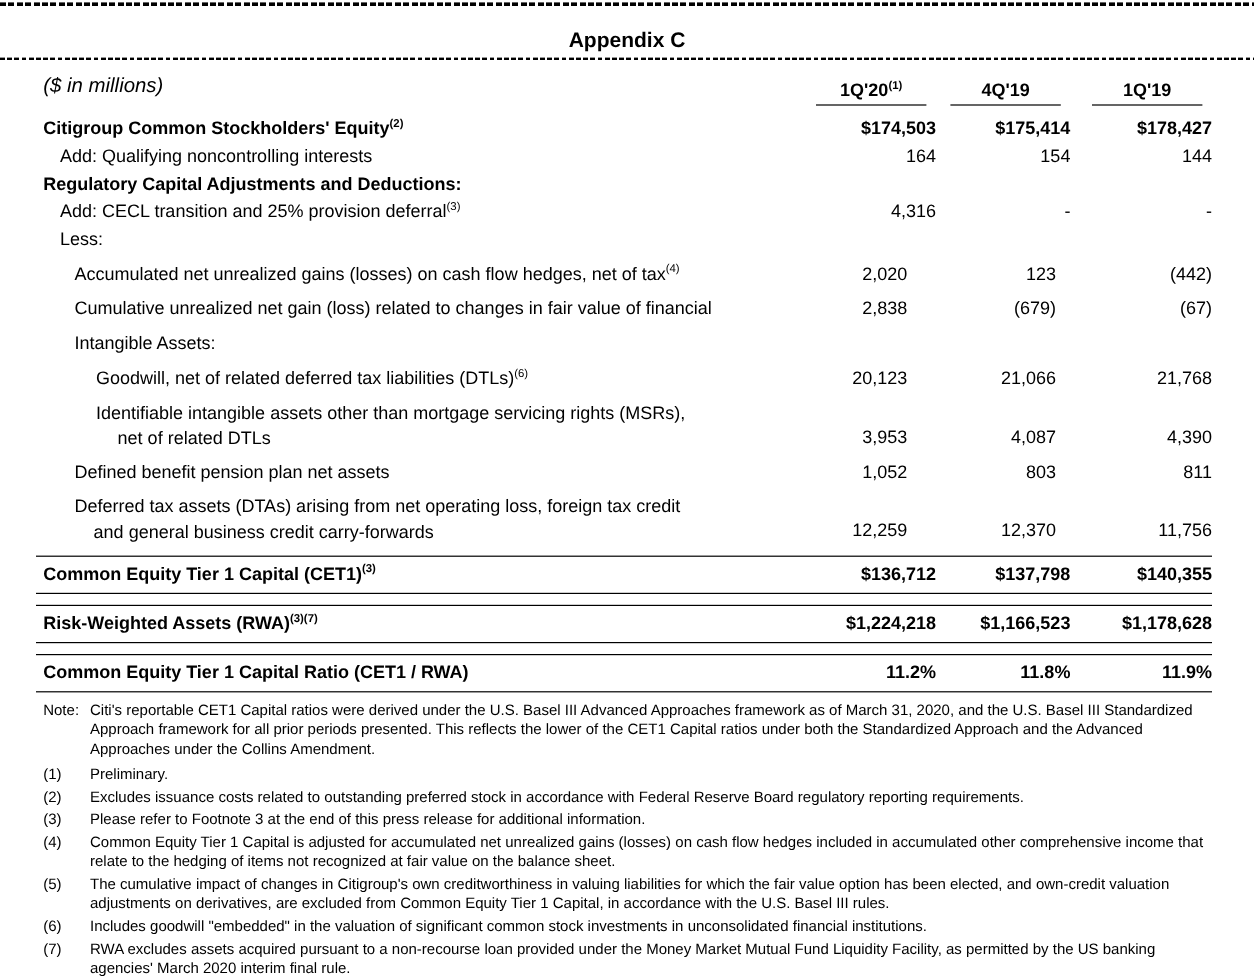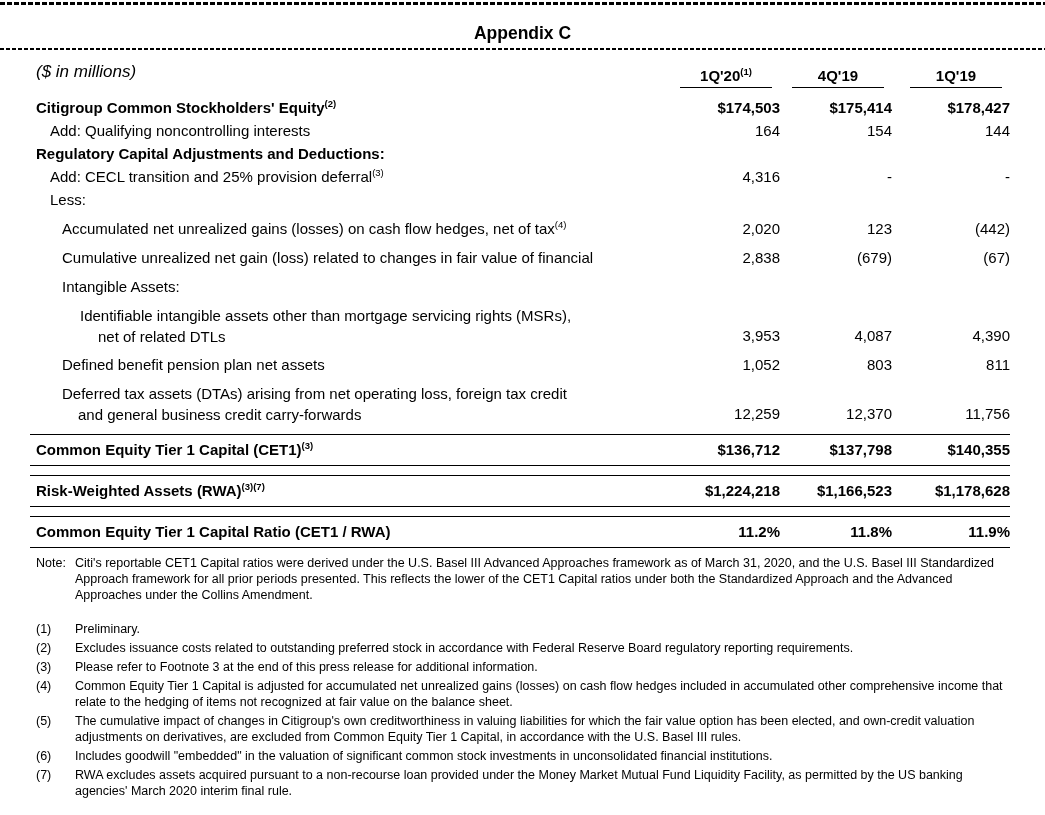--- a/index.html
+++ b/index.html
@@ -19,38 +19,38 @@
 
   .thead { display:flex; align-items:flex-end; }
   .units { flex:1; font-style:italic; font-size:17px; padding-left:6px; padding-bottom:6px; }
   .hcell { font-weight:bold; font-size:15px; }
   .hcell .hinner { display:block; width:92px; margin-left:auto; margin-right:8px;
                    text-align:center; border-bottom:1.5px solid #000; padding-bottom:3px; }
   .c0 { width:112px; } .c1 { width:112px; } .c2 { width:118px; }
 
   .trow { display:flex; align-items:flex-end; font-size:15px; line-height:23px; }
   .trow.first { margin-top:8px; }
-  .trow.spaced { margin-top:6px; }
+  .trow.spaced { margin-top:6px;gap:12px; }
   .trow.bold { font-weight:bold; }
   .trow.total { margin-top:9px; border-top:1.5px solid #000; border-bottom:1.5px solid #000;
                 padding:3px 0 4px 0; }
   .tlabel { flex:1; }
   .lline2 { line-height:20px; }
   .ind0 { padding-left:6px; }
   .ind1 { padding-left:20px; }
   .ind2 { padding-left:32px; }
   .ind3 { padding-left:50px; }
   .ind2 .lline2 { padding-left:16px; } .ind3 .lline2 { padding-left:18px; }
   .tcell { text-align:right; line-height:23px; }
 
   sup { font-size:9.5px; vertical-align:super; line-height:0; }
 
   .notes { margin:7px 35px 0 36px; font-size:12.5px; }
   .note-row, .fn-row { display:flex; line-height:16px; }
-  .note-row { margin-bottom:18px; }
+  .note-row { margin-bottom:5px; }
   .fn-row { margin-top:3px; }
   .fn-marker { width:39px; flex:0 0 39px; }
   .fn-text { flex:1; max-width:940px; }
 </style>
 </head>
 <body>
 
 <div class="sheet">
   <div class="rule rule-top"></div>
   <div class="title">Appendix C</div>
@@ -129,20 +129,28 @@
         <div class="trow spaced">
           <div class="tlabel ind2">
             <div class="lline1">Intangible Assets:</div>
           </div>
           <div class="tcell c0"></div>
           <div class="tcell c1"></div>
           <div class="tcell c2"></div>
         </div>
         <div class="trow spaced">
           <div class="tlabel ind3">
+            <div class="lline1">Goodwill, net of related deferred tax liabilities (DTLs)<sup>(6)</sup></div>
+          </div>
+          <div class="tcell c0">20,123</div>
+          <div class="tcell c1">21,066</div>
+          <div class="tcell c2">21,768</div>
+        </div>
+        <div class="trow spaced">
+          <div class="tlabel ind3">
             <div class="lline1">Identifiable intangible assets other than mortgage servicing rights (MSRs),</div>
             <div class="lline2">net of related DTLs</div>
           </div>
           <div class="tcell c0">3,953</div>
           <div class="tcell c1">4,087</div>
           <div class="tcell c2">4,390</div>
         </div>
         <div class="trow spaced">
           <div class="tlabel ind2">
             <div class="lline1">Defined benefit pension plan net assets</div>

